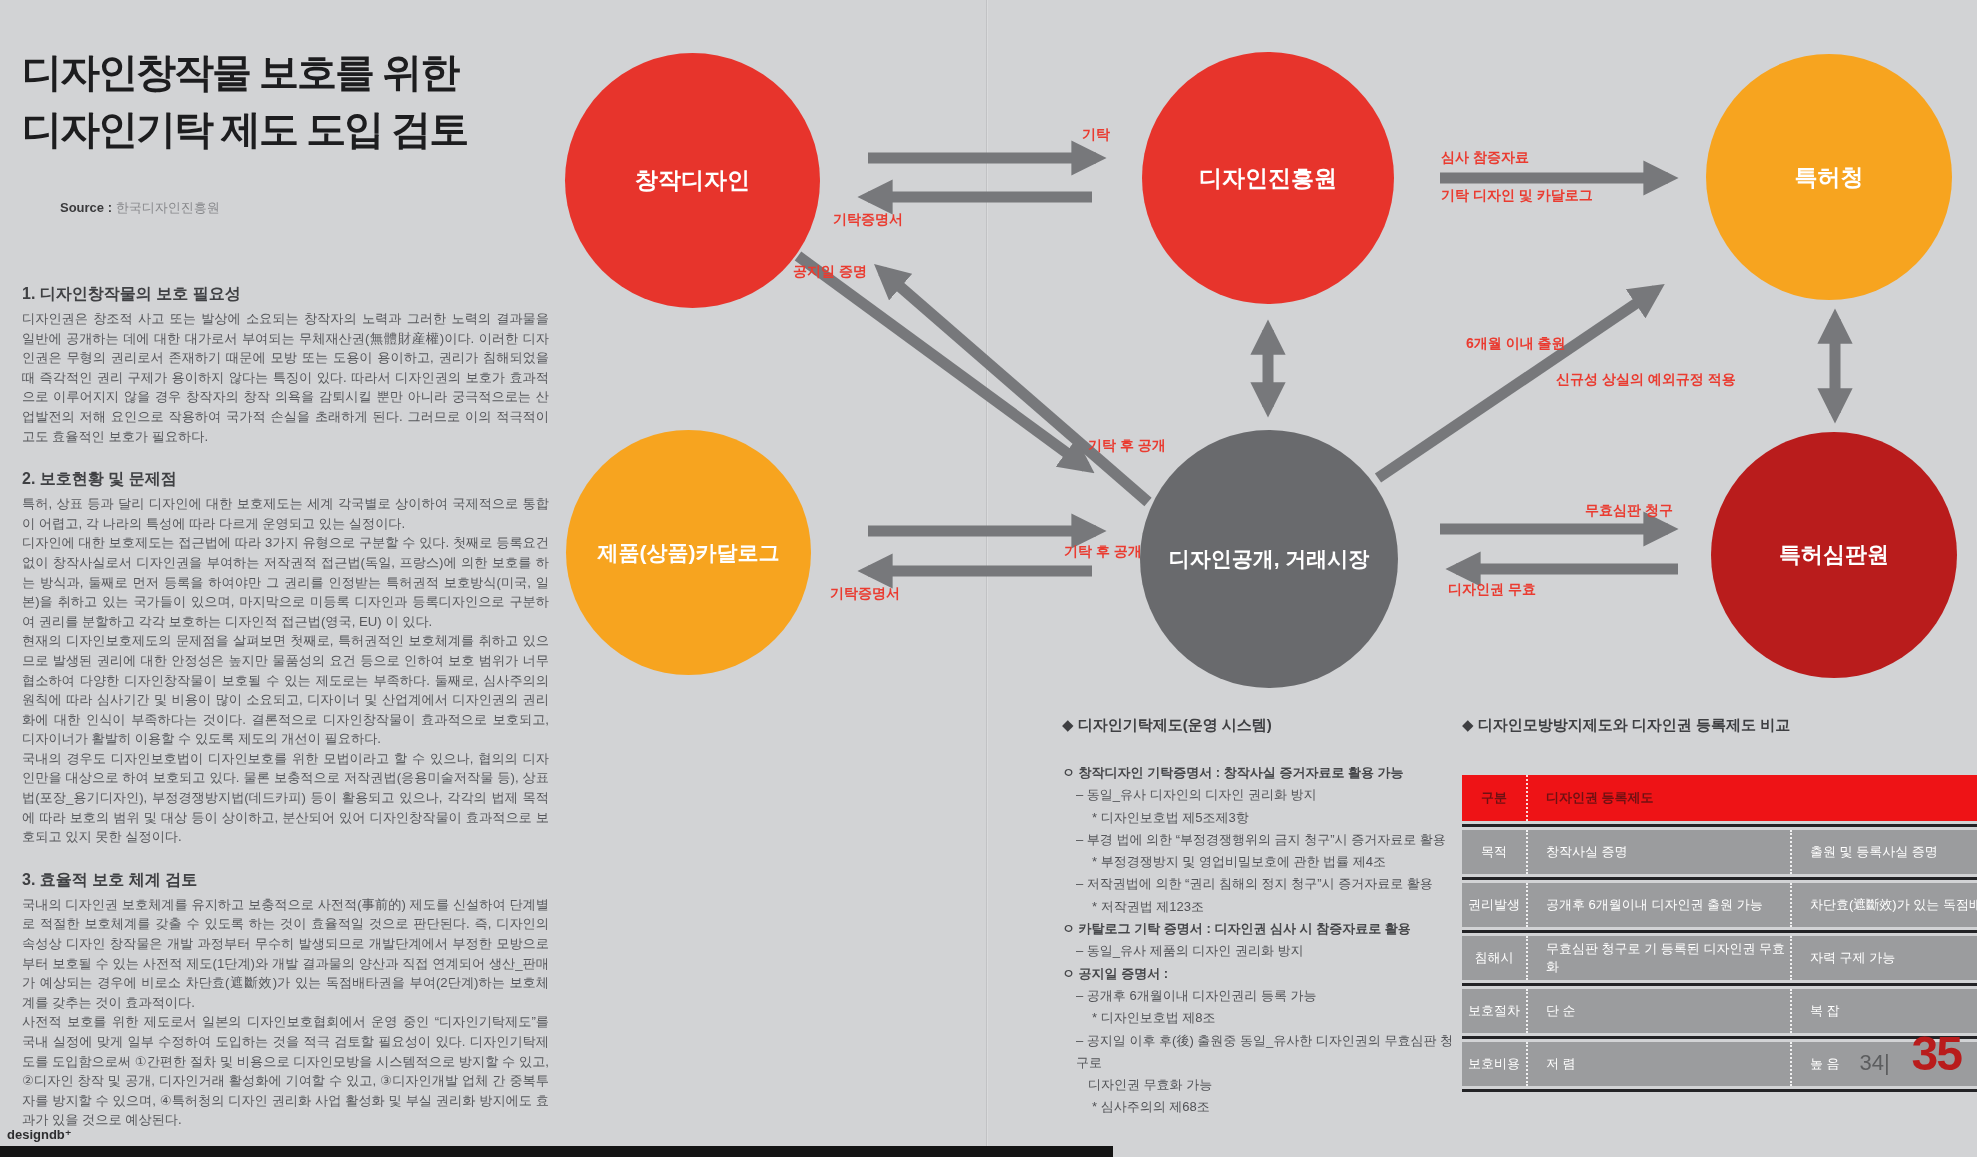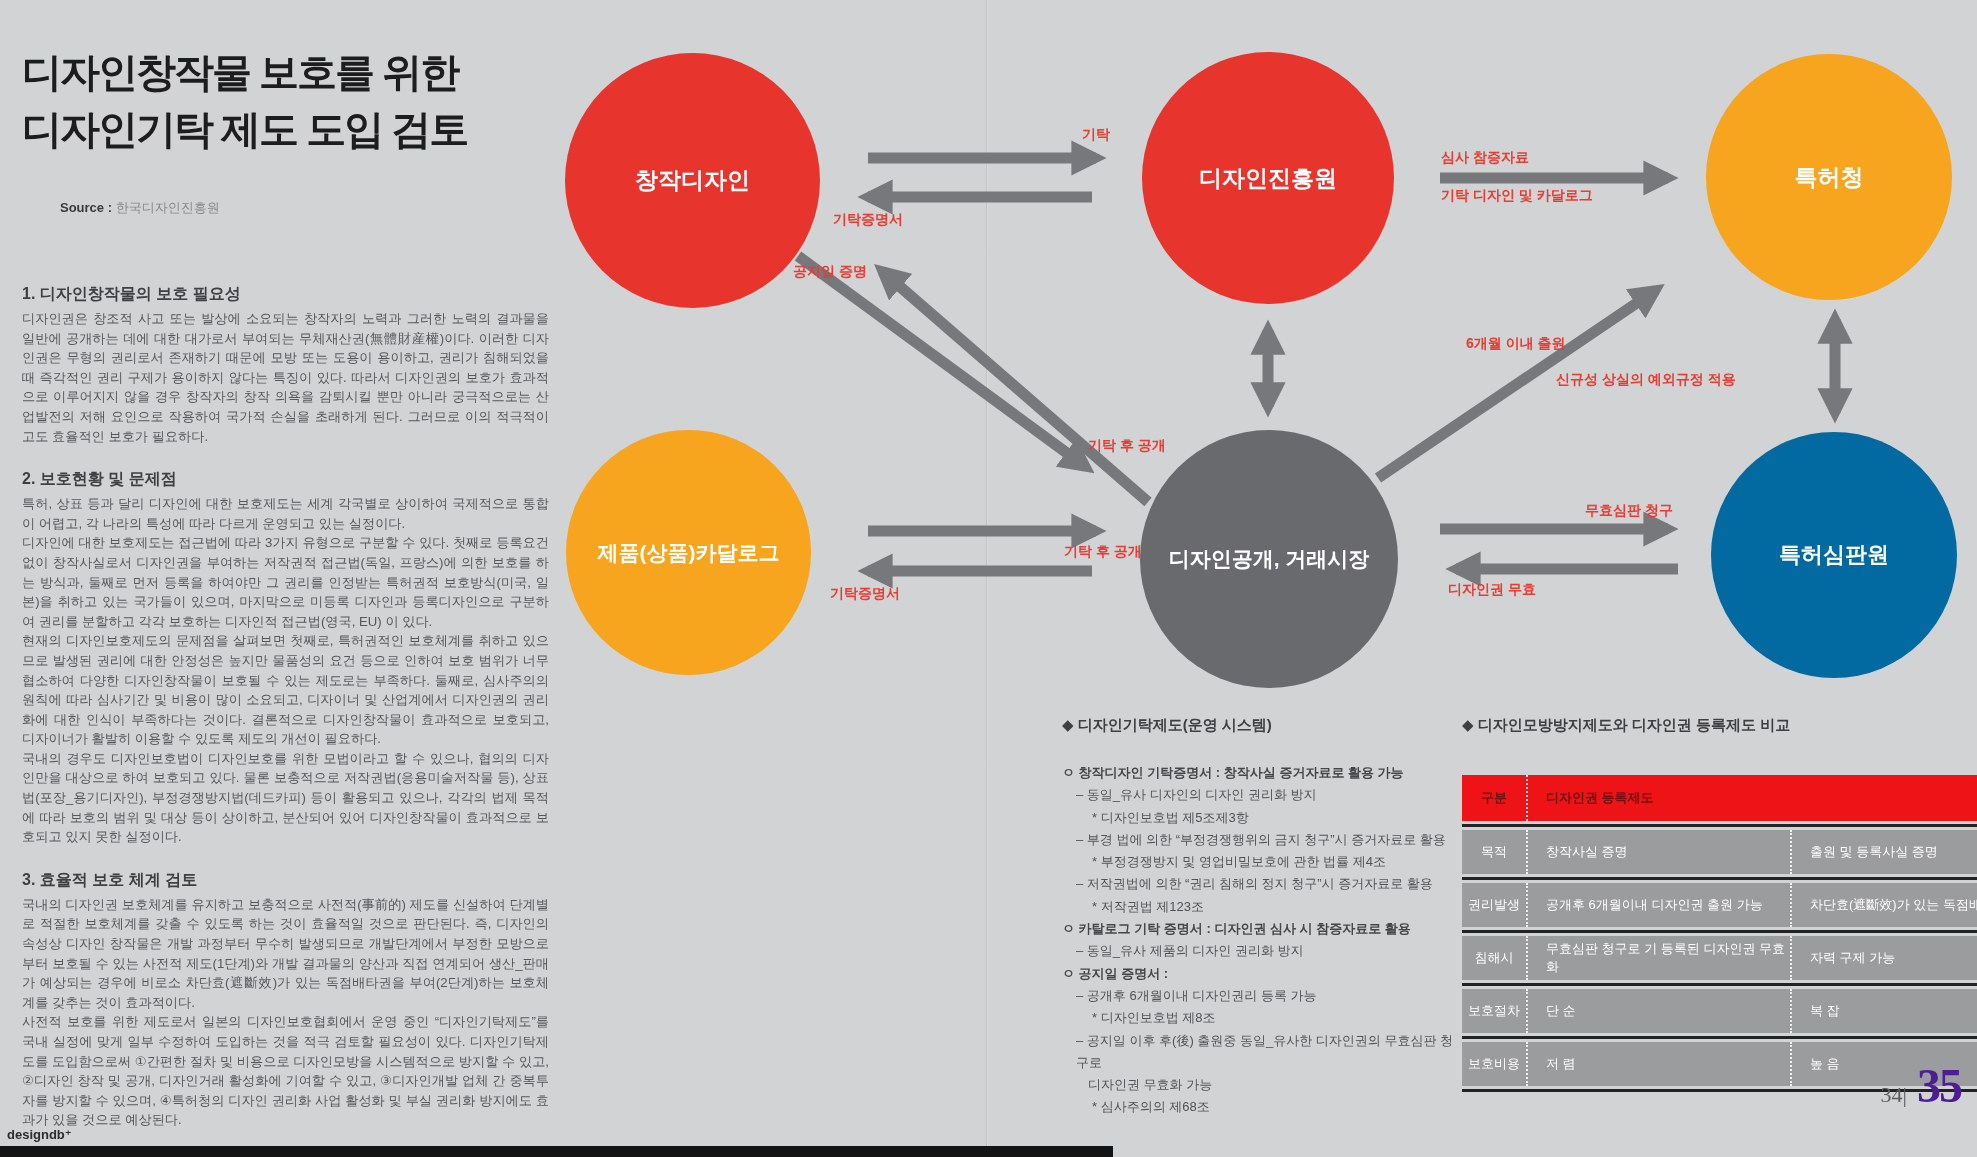--- a/index.html
+++ b/index.html
@@ -25,21 +25,21 @@
   .fold{position:absolute;left:986px;top:0;width:2px;height:1157px;
     background:linear-gradient(to right,rgba(80,80,86,.22),rgba(255,255,255,.45));}
   
   .node{position:absolute;border-radius:50%;display:flex;align-items:center;justify-content:center;
     color:#fff;text-align:center;font-weight:700;}
   .n-creative{left:565px;top:53px;width:255px;height:255px;background:#e7342c;font-size:23px;}
   .n-kidp{left:1142px;top:52px;width:252px;height:252px;background:#e7342c;font-size:23px;}
   .n-kipo{left:1706px;top:54px;width:246px;height:246px;background:#f7a41f;font-size:23px;}
   .n-catalog{left:566px;top:430px;width:245px;height:245px;background:#f7a41f;font-size:21px;}
   .n-market{left:1140px;top:430px;width:258px;height:258px;background:#696a6d;font-size:21px;}
-  .n-tribunal{left:1711px;top:432px;width:246px;height:246px;background:#0369a1;font-size:22px;}
+  .n-tribunal{left:1711px;top:432px;width:246px;height:246px;background:#b91c1c;font-size:22px;}
   .overlay{position:absolute;left:0;top:0;width:1977px;height:1157px;pointer-events:none;}
   .elabel{position:absolute;color:#ea3b30;font-size:14px;font-weight:700;white-space:nowrap;}
   .el-deposit{left:1082px;top:126px;}
   .el-depcert-top{left:833px;top:211px;}
   .el-notice-proof{left:793px;top:263px;}
   .el-open-diag{left:1088px;top:437px;}
   .el-open-h{left:1064px;top:543px;}
   .el-depcert-low{left:830px;top:585px;}
   .el-exam-ref{left:1441px;top:149px;}
   .el-dep-design{left:1441px;top:187px;}
@@ -63,23 +63,23 @@
   .cmp-row{display:flex;align-items:stretch;background:#9b9c9e;height:44px;color:#fff;font-size:13px;}
   .cmp-row.head{background:#ee1316;color:#6e1113;font-weight:700;height:46px;}
   .cmp-sep{height:3px;background:#232326;margin:3px 0;}
   .cc{display:flex;align-items:center;}
   .cc1{width:64px;flex:none;justify-content:center;text-align:center;}
   .cc2{width:244px;flex:none;padding-left:18px;border-left:2px dotted rgba(255,255,255,.85);}
   .cc3{flex:1;padding-left:18px;border-left:2px dotted rgba(255,255,255,.85);}
   
   .brand{position:absolute;left:7px;top:1127px;font-size:13px;font-weight:700;color:#2d2d2f;}
   .bbar{position:absolute;left:0;top:1146px;width:1113px;height:11px;background:#141414;}
-  .pagenums{position:absolute;right:16px;top:1058px;display:flex;align-items:baseline;gap:10px;font-family:Liberation Serif, serif;}
+  .pagenums{position:absolute;right:16px;top:1026px;display:flex;align-items:baseline;gap:22px;}
   .p-left{font-size:22px;color:#5c5d5f;}
-  .p-right{font-size:48px;font-weight:700;color:#4c1d95;letter-spacing:-2px;}
+  .p-right{font-size:48px;font-weight:700;color:#b91c1c;letter-spacing:-2px;}
 </style>
 </head>
 <body>
 
 <div class="page-title">
   <div>디자인창작물 보호를 위한</div>
   <div>디자인기탁 제도 도입 검토</div>
 </div>
 
 <div class="source">

